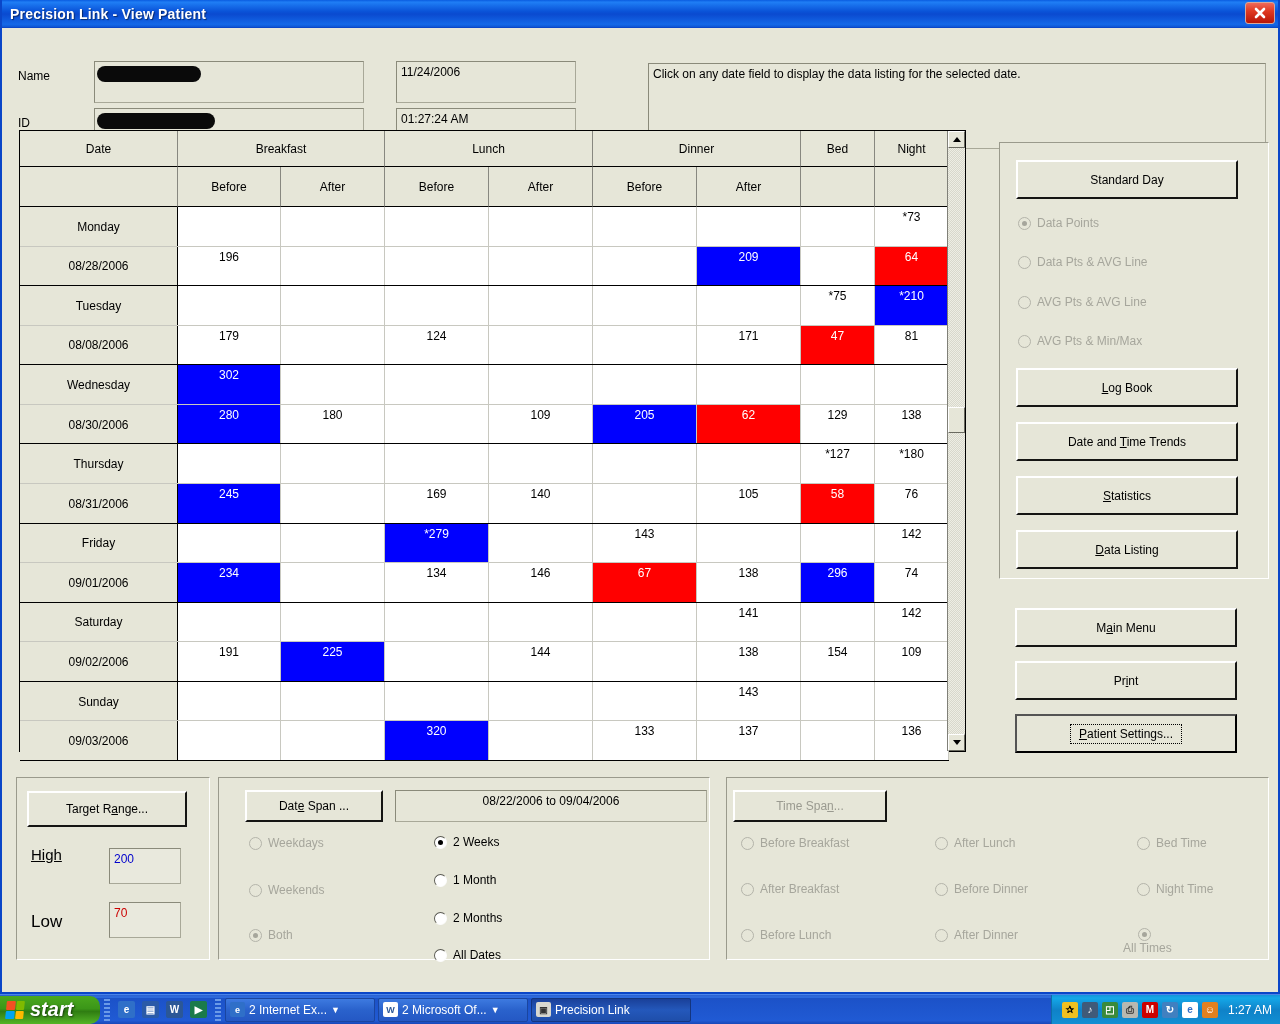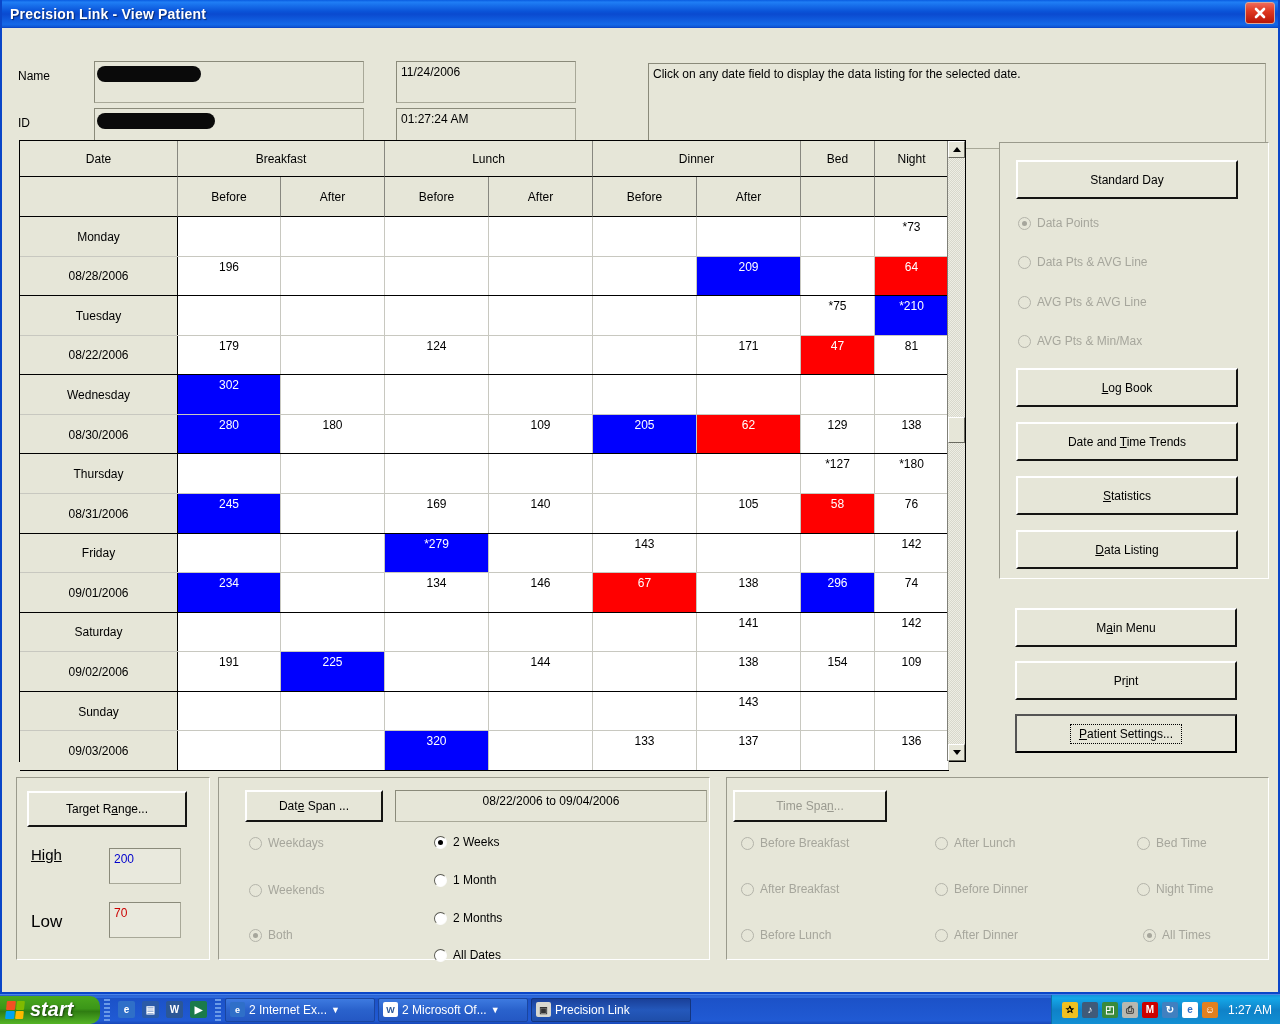--- a/index.html
+++ b/index.html
@@ -70,21 +70,21 @@
   .redacted {
     position: absolute;
     background: #0a0a0a;
     border-radius: 9px;
     filter: blur(0.4px);
   }
 
   
   .grid-wrap {
     position: absolute;
-    left: 17px; top: 140px;
+    left: 17px; top: 130px;
     width: 947px; height: 622px;
     border: 1px solid #000;
     background: #22c55e;
   }
   .gcell {
     position: absolute;
     font-size: 12px;
     color: #000;
     display: flex;
     overflow: hidden;
@@ -343,21 +343,21 @@
         <div class="gcell rowhdr" style="left:0;top:155.14px;width:158px;height:39.57px;">Tuesday</div>
         <div class="gcell datacell" style="left:158px;top:155.14px;width:103px;height:39.57px;"></div>
         <div class="gcell datacell" style="left:261px;top:155.14px;width:104px;height:39.57px;"></div>
         <div class="gcell datacell" style="left:365px;top:155.14px;width:104px;height:39.57px;"></div>
         <div class="gcell datacell" style="left:469px;top:155.14px;width:104px;height:39.57px;"></div>
         <div class="gcell datacell" style="left:573px;top:155.14px;width:104px;height:39.57px;"></div>
         <div class="gcell datacell" style="left:677px;top:155.14px;width:104px;height:39.57px;"></div>
         <div class="gcell datacell" style="left:781px;top:155.14px;width:74px;height:39.57px;">*75</div>
         <div class="gcell datacell hi" style="left:855px;top:155.14px;width:74px;height:39.57px;">*210</div>
         <div class="rowsep-thin" style="left:0;top:193.70999999999998px;width:929px;"></div>
-        <div class="gcell rowhdr" style="left:0;top:194.71px;width:158px;height:39.57px;">08/22/2006</div>
+        <div class="gcell rowhdr" style="left:0;top:194.71px;width:158px;height:39.57px;">08/08/2006</div>
         <div class="gcell datacell" style="left:158px;top:194.71px;width:103px;height:39.57px;">179</div>
         <div class="gcell datacell" style="left:261px;top:194.71px;width:104px;height:39.57px;"></div>
         <div class="gcell datacell" style="left:365px;top:194.71px;width:104px;height:39.57px;">124</div>
         <div class="gcell datacell" style="left:469px;top:194.71px;width:104px;height:39.57px;"></div>
         <div class="gcell datacell" style="left:573px;top:194.71px;width:104px;height:39.57px;"></div>
         <div class="gcell datacell" style="left:677px;top:194.71px;width:104px;height:39.57px;">171</div>
         <div class="gcell datacell lo" style="left:781px;top:194.71px;width:74px;height:39.57px;">47</div>
         <div class="gcell datacell" style="left:855px;top:194.71px;width:74px;height:39.57px;">81</div>
         <div class="rowsep-thick" style="left:0;top:233.28px;width:929px;"></div>
         <div class="gcell rowhdr" style="left:0;top:234.28px;width:158px;height:39.57px;">Wednesday</div>
@@ -614,21 +614,21 @@
       </div>
     <div id="timecol3">
         <div class="radio dis" style="left:410px;top:58px;">
           <span class="dot"></span>
           <span>Bed Time</span>
         </div>
         <div class="radio dis" style="left:410px;top:104px;">
           <span class="dot"></span>
           <span>Night Time</span>
         </div>
-        <div class="radio sel dis" style="left:416px;top:150px;">
+        <div class="radio sel dis" style="left:396px;top:150px;flex-direction:column;">
           <span class="dot"></span>
           <span>All Times</span>
         </div>
       </div>
   </div>
 </div>
 
 <div class="taskbar">
   <div class="start-btn">
     <div class="start-flag">

